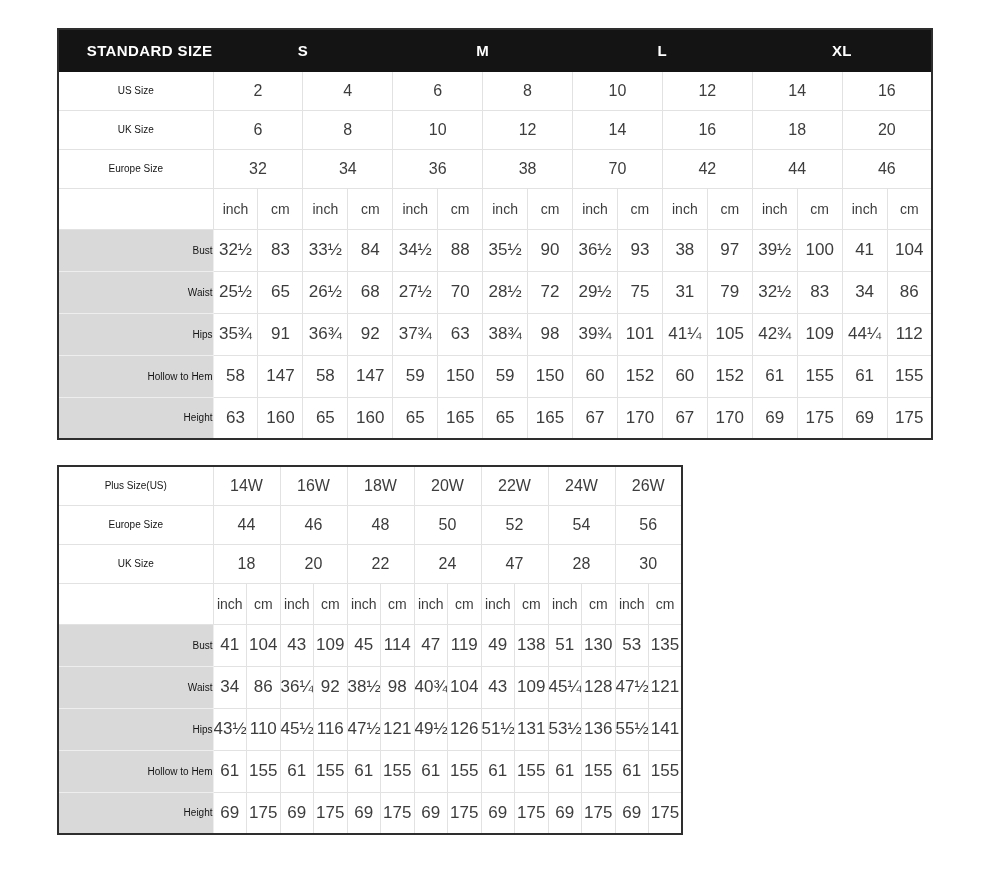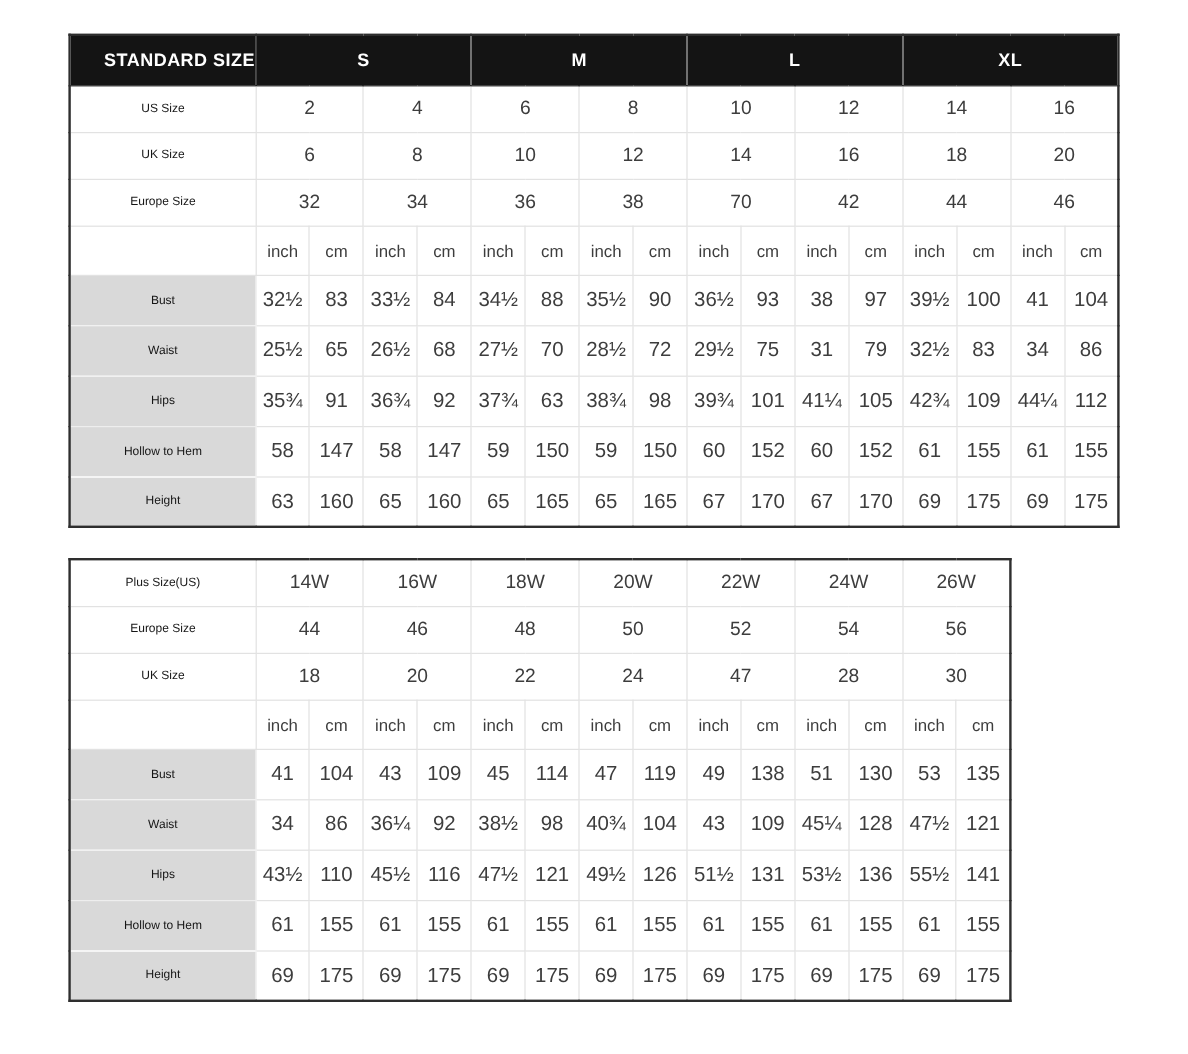--- a/index.html
+++ b/index.html
@@ -25,21 +25,21 @@
   }
   .wrap {
     padding: 28px 0 0 57px;
   }
   table {
     border-collapse: collapse;
     table-layout: fixed;
     border: 2px solid var(--border);
   }
   #standard-table { width: 876px; margin-bottom: 25px; }
-  #plus-table { width: 786px; border-radius: 31px; }
+  #plus-table { width: 626px; border-radius: 31px; }
   th, td {
     border: 1px solid var(--grid);
     text-align: center;
     vertical-align: middle;
     padding: 0;
     overflow: hidden;
     white-space: nowrap;
   }
   tr.hdr th {
     background: var(--header_bg);
@@ -66,20 +66,21 @@
   }
   tr.units-row th, tr.units-row td { height: 41px; }
   tr.units-row td.unit {
     font-size: 14px;
     color: var(--text);
   }
   tr.meas-row th, tr.meas-row td { height: 42px; }
   tr.meas-row th.row-label {
     background: var(--label_bg);
     border-color: #eeeeee;
+    text-align: right;
   }
   tr.meas-row td.num {
     font-size: 17px;
     color: var(--text);
   }
 </style>
 </head>
 <body>
 
 <div class="wrap">

